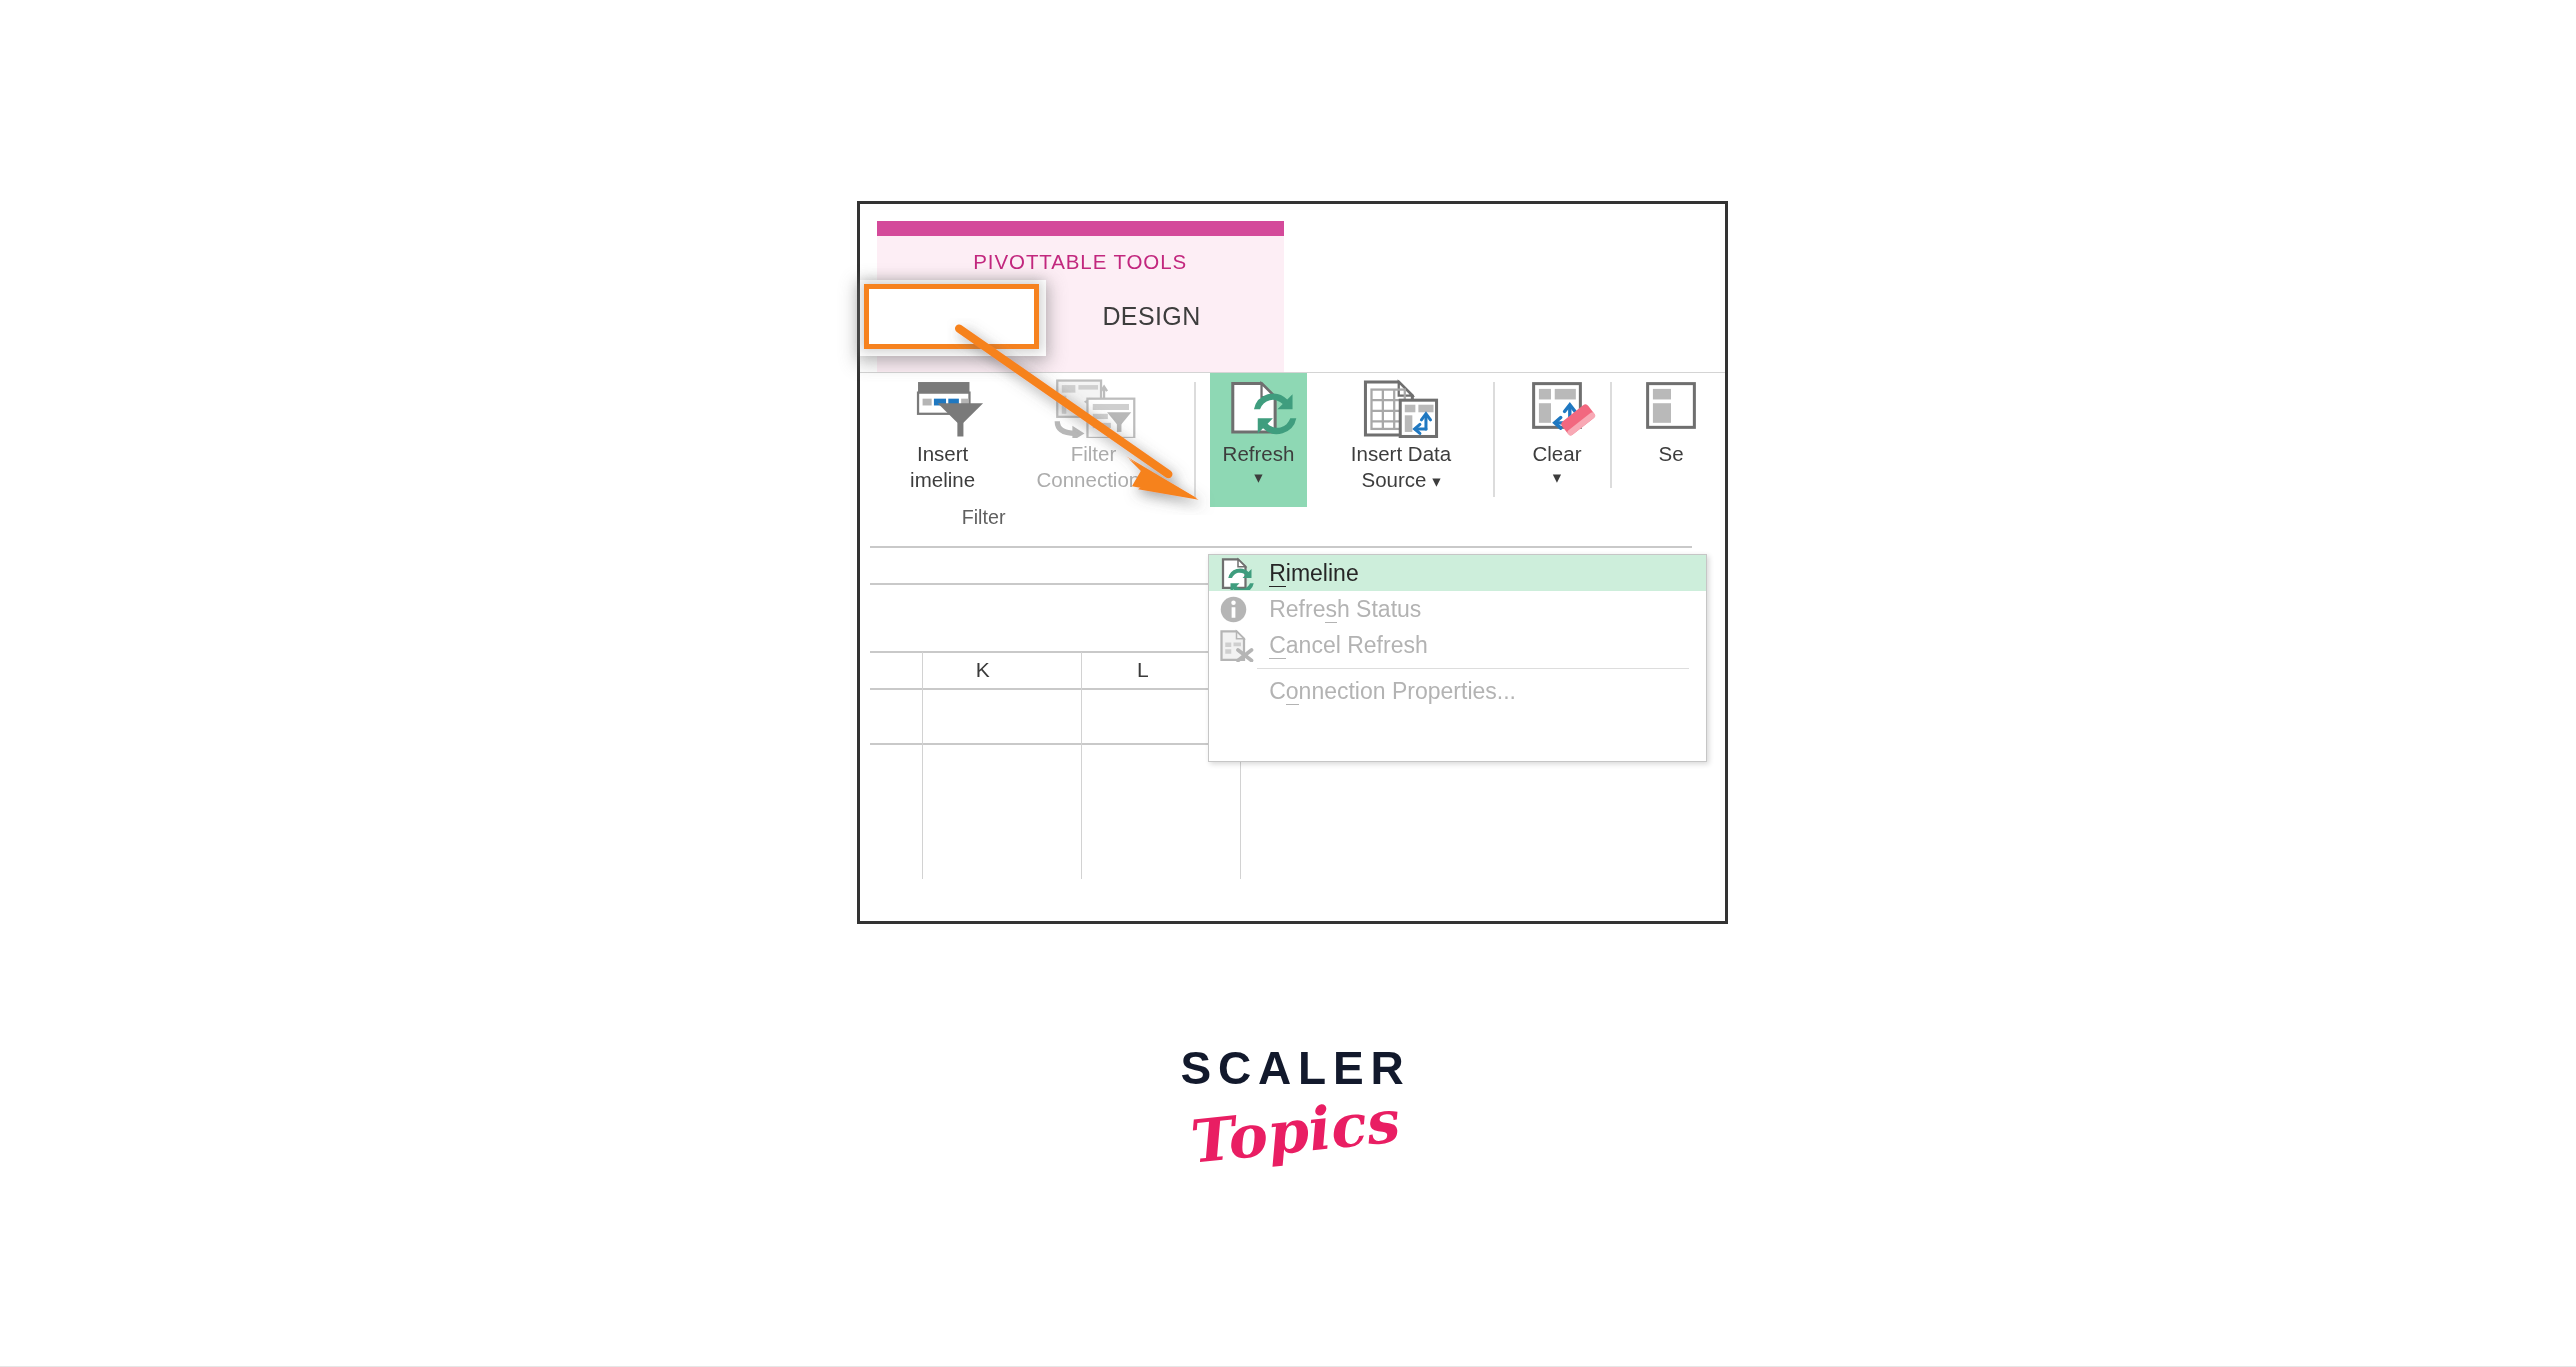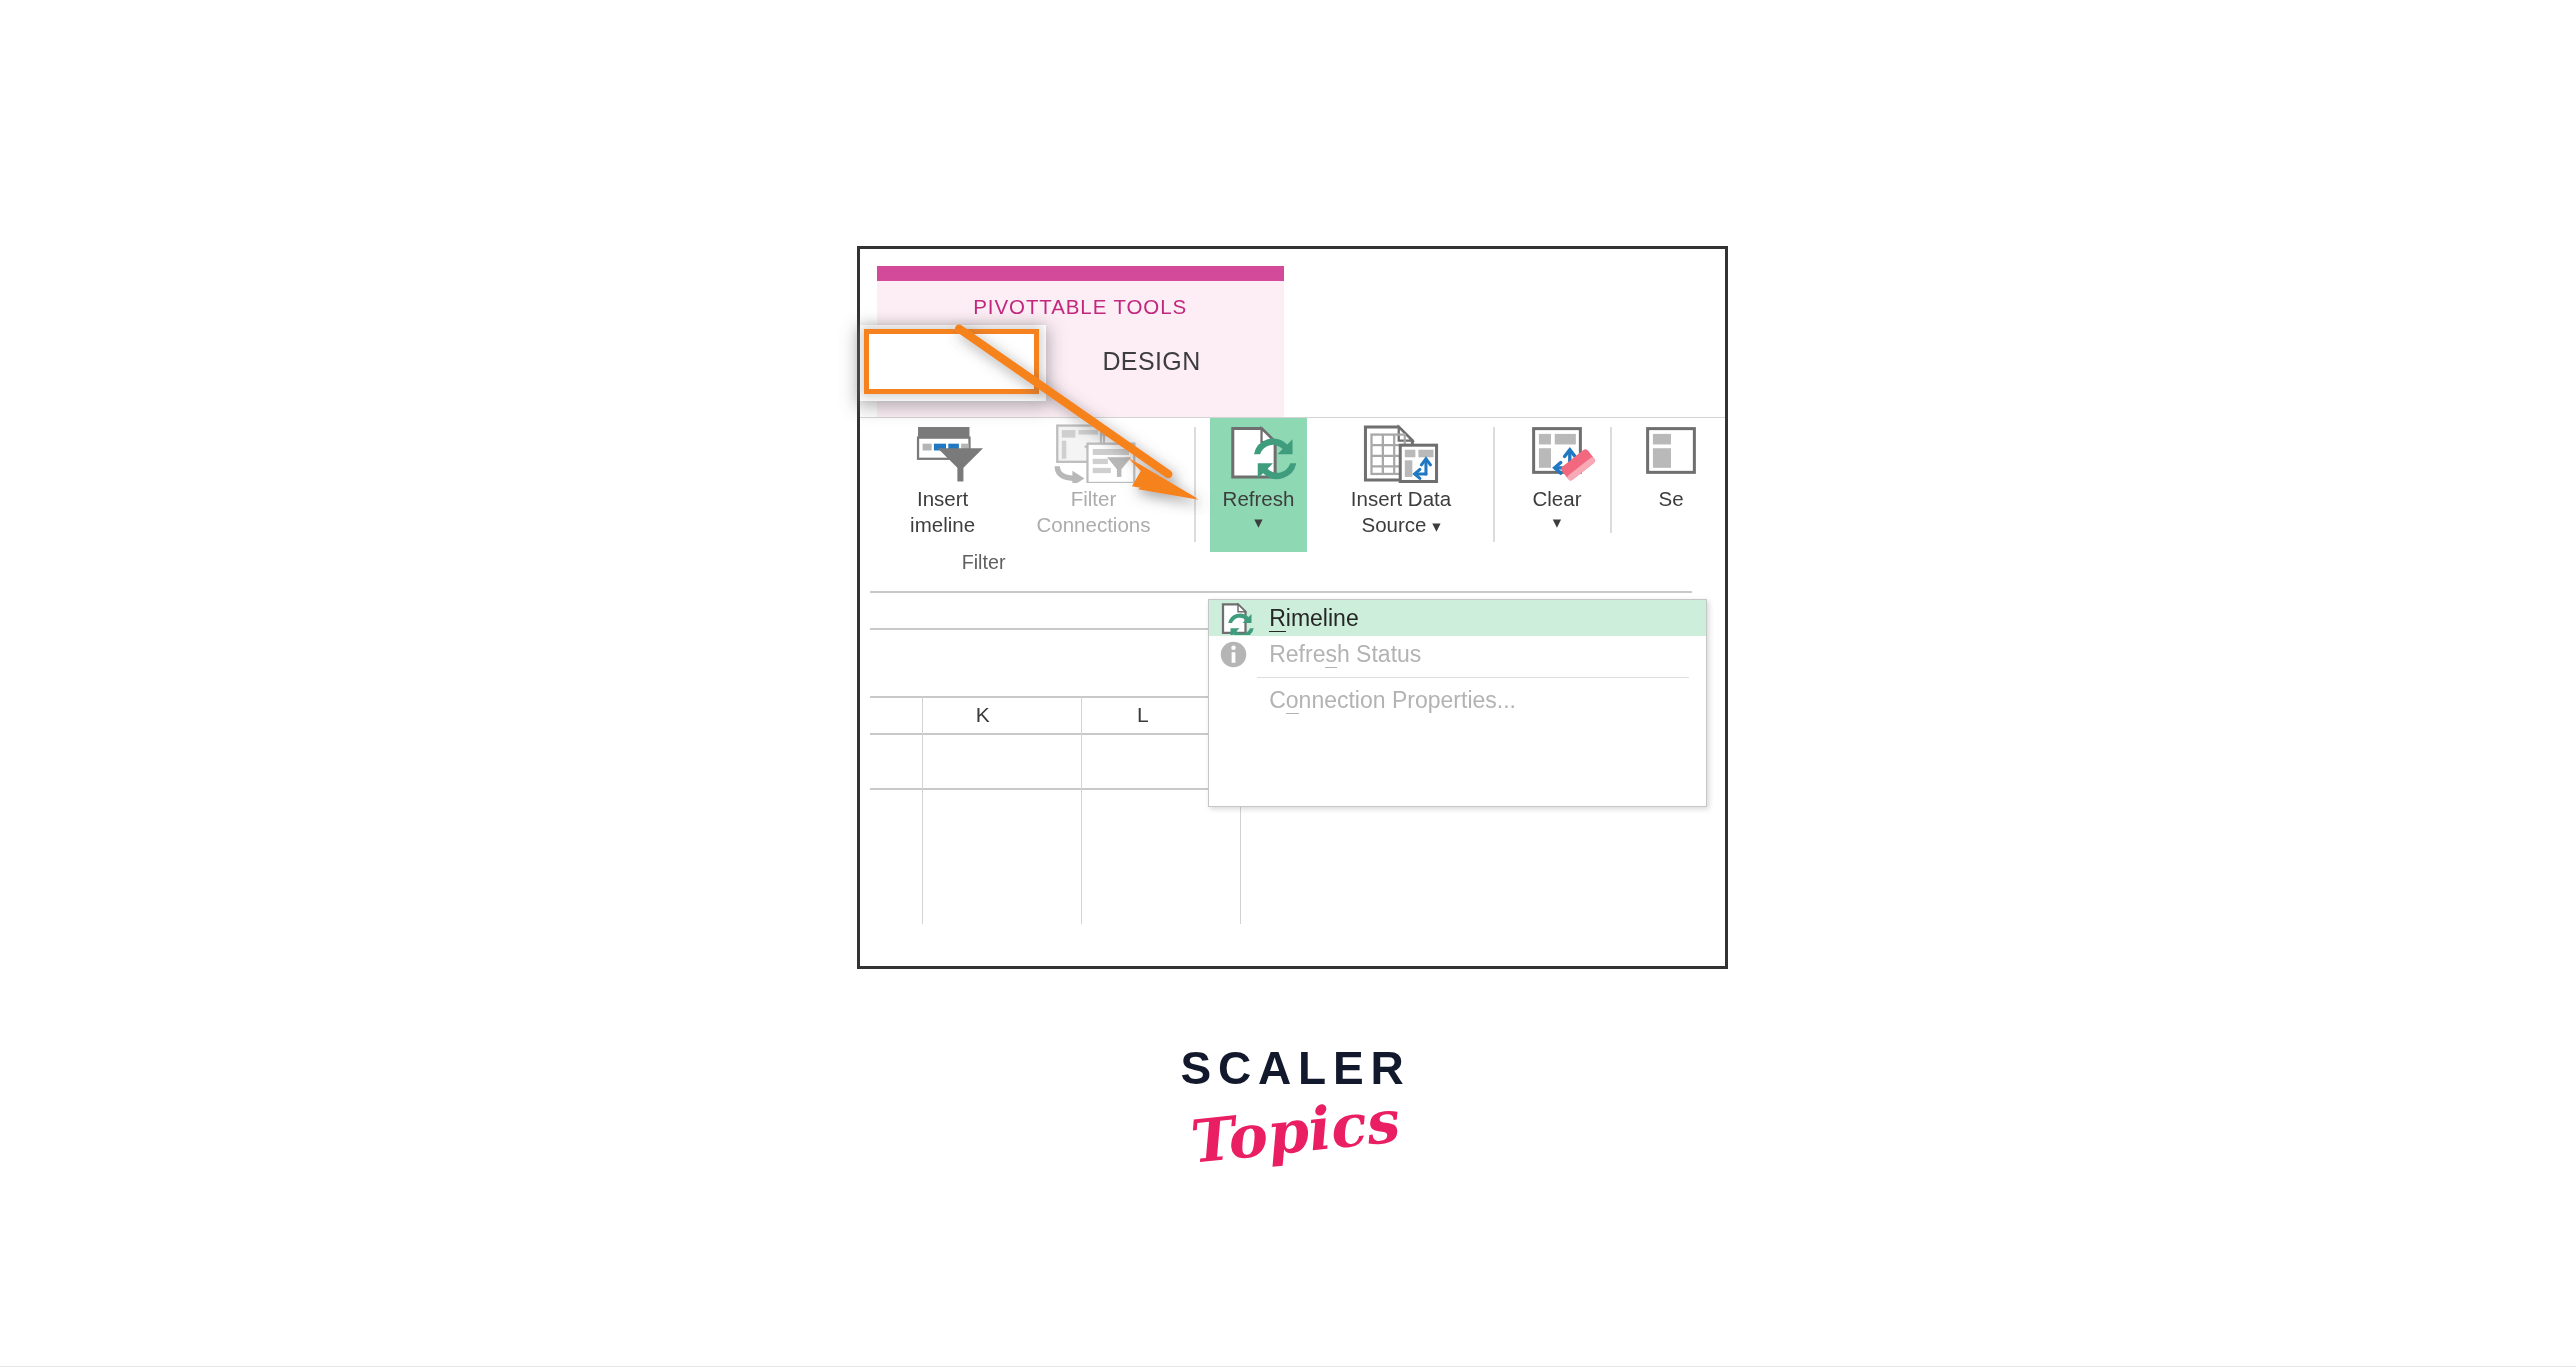--- a/index.html
+++ b/index.html
@@ -11,21 +11,20 @@
     overflow: hidden;
   }
 
   
   #excel-frame {
     position: absolute;
     left: 857px; top: 201px;
     width: 871px; height: 723px;
     background: #ffffff;
     border: 3.8px solid #333333;
-    margin-top: 45px;
   }
 
   
   #ctx-banner {
     position: absolute;
     left: 16.7px; top: 16.7px;
     width: 407px; height: 151px;
     background: #fdeef5;
   }
   #ctx-banner-bar {
@@ -431,20 +430,36 @@
       <span class="m-icon">
         <svg width="39" height="33" viewBox="0 0 52 44">
           <circle cx="22" cy="22" r="17" fill="#b5b5b5"></circle>
           <circle cx="22" cy="13" r="3" fill="#ffffff"></circle>
           <rect x="19.5" y="19" width="5" height="14" fill="#ffffff"></rect>
         </svg>
       </span>
       <span class="m-label"><span>Refre</span><u>s</u><span>h Status</span></span>
     </div>
 
+    <div class="menu-item disabled">
+      <span class="m-icon">
+        <svg width="39" height="33" viewBox="0 0 52 44">
+          <path d="M6 3 h20 l10 10 v28 h-30 z" fill="#f2f2f2" stroke="#b5b5b5" stroke-width="3"></path>
+          <path d="M26 3 v10 h10 z" fill="#f2f2f2" stroke="#b5b5b5" stroke-width="2"></path>
+          <rect x="11" y="18" width="8" height="6" fill="#cfcfcf"></rect>
+          <rect x="11" y="27" width="8" height="6" fill="#cfcfcf"></rect>
+          <rect x="22" y="18" width="10" height="5" fill="#cfcfcf"></rect>
+          <g stroke="#b5b5b5" stroke-width="5" stroke-linecap="round">
+            <line x1="28" y1="28" x2="46" y2="42"></line>
+            <line x1="46" y1="28" x2="28" y2="42"></line>
+          </g>
+        </svg>
+      </span>
+      <span class="m-label"><span></span><u>C</u><span>ancel Refresh</span></span>
+    </div>
 
     <div class="menu-sep"></div>
 
     <div class="menu-item disabled">
       <span class="m-icon"></span>
       <span class="m-label"><span>C</span><u>o</u><span>nnection Properties...</span></span>
     </div>
   </div>
 </div>
 

